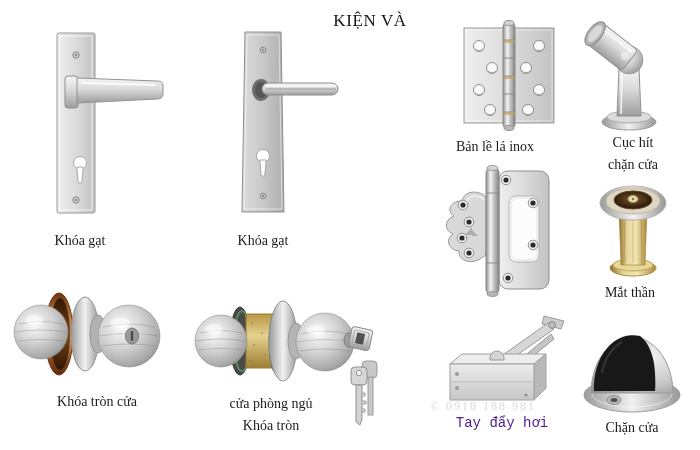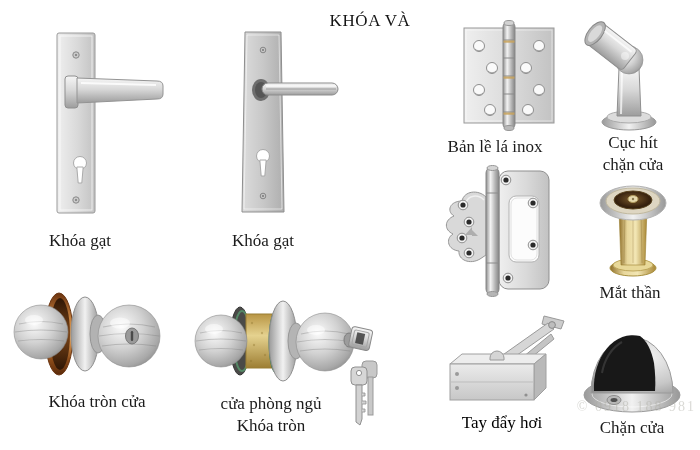--- a/index.html
+++ b/index.html
@@ -5,28 +5,28 @@
   html,body { margin:0; padding:0; background:#ffffff; }
   .page {
     position:relative; width:700px; height:450px; background:#ffffff;
     font-family:"Liberation Serif", serif; overflow:hidden;
   }
   .title {
     position:absolute; left:250px; top:9px; width:240px; text-align:center;
     font-size:17px; line-height:24px; letter-spacing:0.6px; color:#141414;
   }
   .label {
-    position:absolute; text-align:center; font-size:17px; line-height:22px;
+    position:absolute; text-align:center; font-size:14px; line-height:22px;
     color:#1b1b1b;
   }
-  .label.faded { color:#000000; }
+  .label.faded { color:#4c1d95;font-family:Liberation Mono, monospace; }
   .product-img { position:absolute; }
   .watermark {
-    position:absolute; left:430px; top:399px; width:266px; text-align:right;
-    font-size:14px; letter-spacing:2px; color:rgba(172,172,164,0.45);
+    position:absolute; left:430px; top:399px; width:266px; text-align:left;
+    font-size:12px; letter-spacing:2px; color:rgba(172,172,164,0.45);
   }
 </style>
 </head>
 <body>
 
 <div class="page">
 
   <svg width="0" height="0" style="position:absolute" aria-hidden="true">
     <defs>
       <linearGradient id="gPlate" x1="0" y1="0" x2="1" y2="0">
@@ -95,21 +95,21 @@
           <stop offset="1" stop-color="#909090"></stop>
       </radialGradient>
       <linearGradient id="gCloser" x1="0" y1="0" x2="0" y2="1">
         <stop offset="0" stop-color="#ebebeb"></stop>
           <stop offset="1" stop-color="#c7c7c7"></stop>
       </linearGradient>
     </defs>
   </svg>
 
   <div class="title">
-    <div>KHÓA VÀ</div>
+    <div>KIỆN VÀ</div>
   </div>
 
   <svg class="product-img" style="left:40px; top:26px" width="130" height="202">
     <rect x="17" y="7" width="38" height="180" rx="2" fill="url(#gPlate)" stroke="#9a9a9a"></rect>
     <rect x="20" y="10" width="32" height="174" fill="none" stroke="#ffffff" stroke-opacity="0.7"></rect>
     <circle cx="36" cy="29" r="3.2" fill="#c9c9c9" stroke="#8a8a8a"></circle>
     <circle cx="36" cy="29" r="1" fill="#787878"></circle>
     <circle cx="36" cy="174" r="3.2" fill="#c9c9c9" stroke="#8a8a8a"></circle>
     <circle cx="36" cy="174" r="1" fill="#787878"></circle>
     <rect x="25" y="50" width="13" height="32" rx="3" fill="url(#gLever)" stroke="#8f8f8f"></rect>

